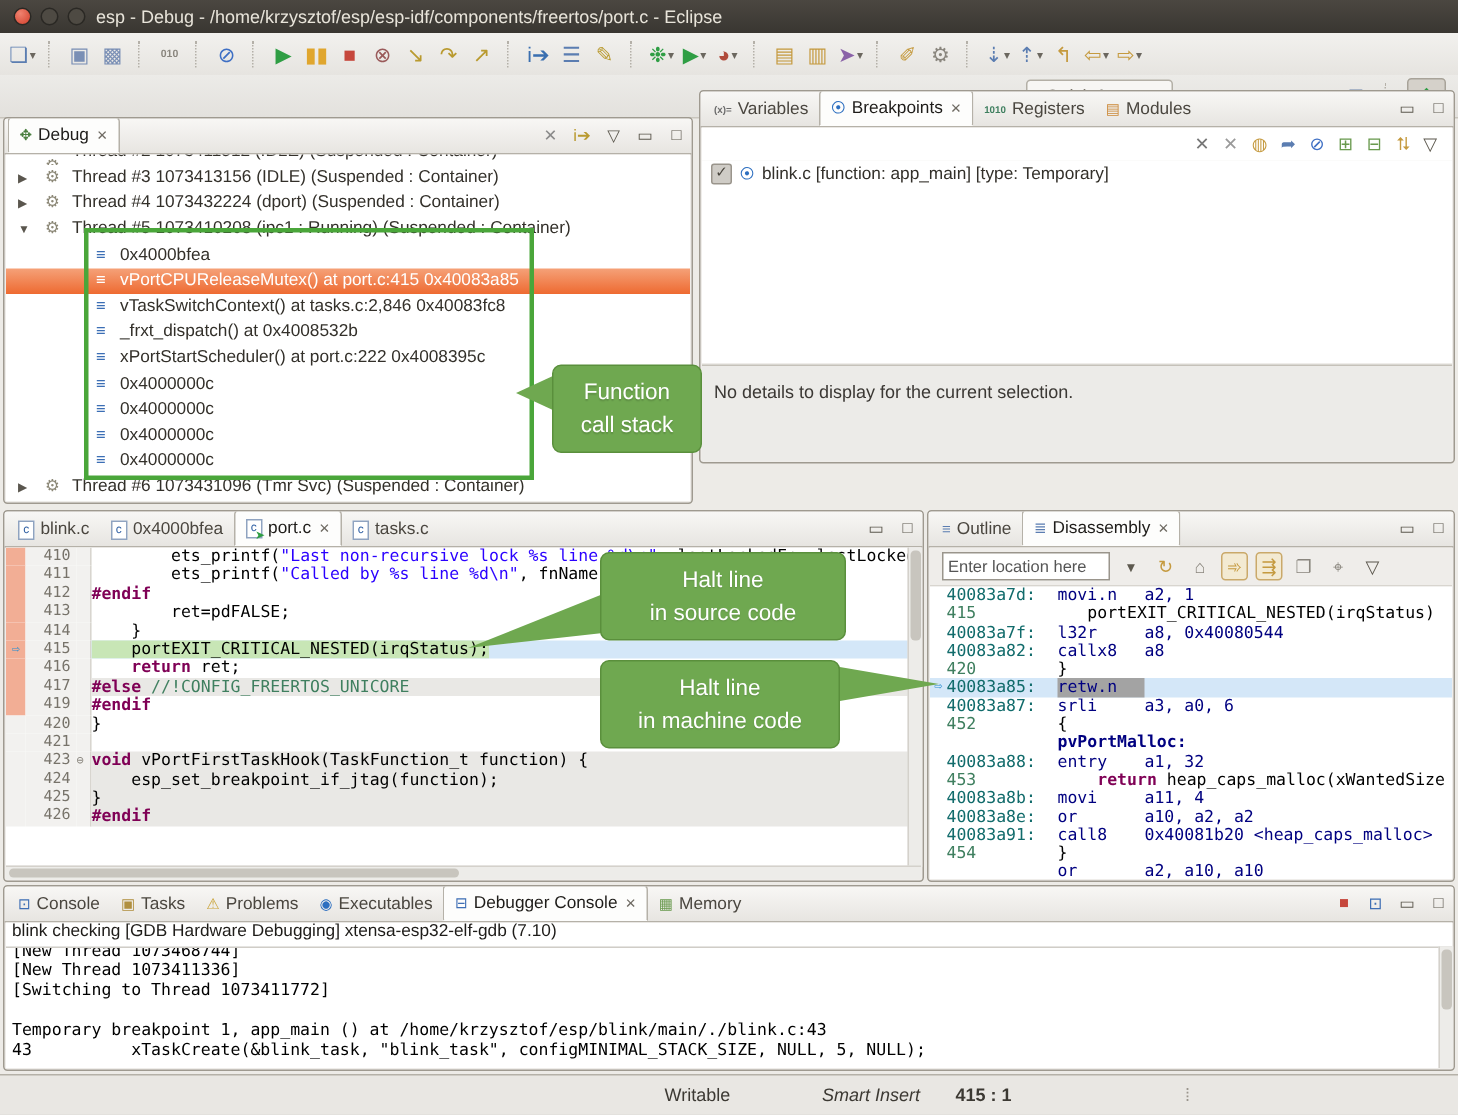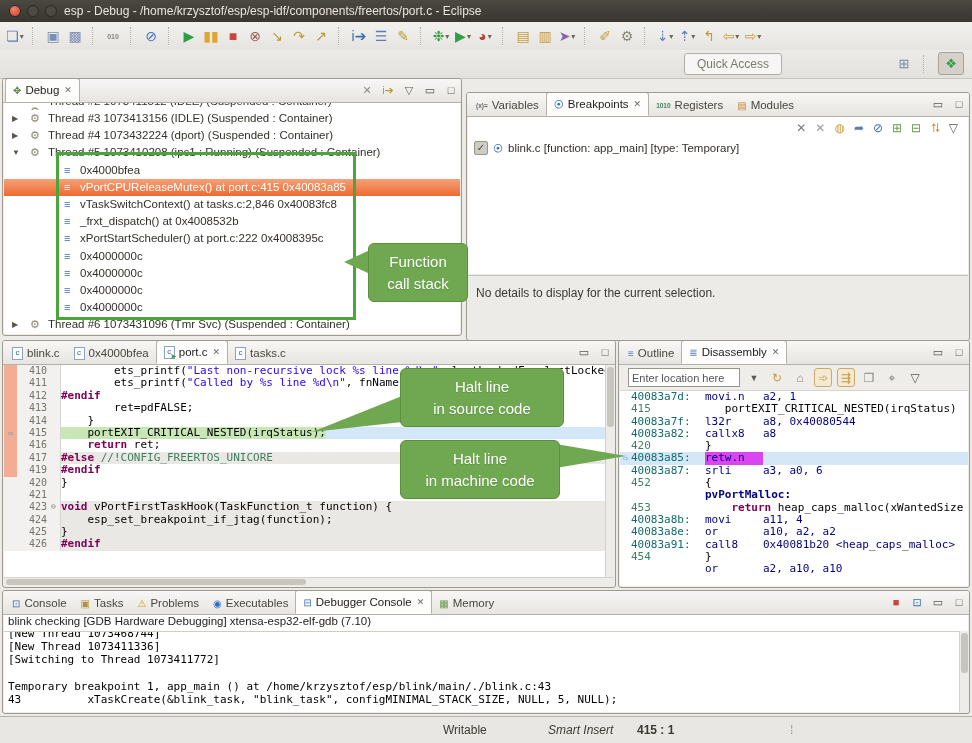--- a/index.html
+++ b/index.html
@@ -102,21 +102,21 @@
   .tbtn.toggled{border:1px solid #caa96a;background:#f3ead2;border-radius:3px;box-sizing:border-box;}
   #dis-body{position:absolute;left:1px;right:1px;top:50px;bottom:1px;background:#fff;overflow:hidden;}
   .dl{display:flex;height:12.3px;line-height:12.3px;font-family:"DejaVu Sans Mono",monospace;font-size:11px;white-space:pre;position:relative;}
   .dl .dann{width:11px;flex:none;font-size:9px;line-height:12px;color:#2f8fd0;text-align:center;}
   .dl .daddr{width:74px;flex:none;color:#116b6b;}
   .dl .dln{width:74px;flex:none;color:#3f7f5f;}
   .dl .dins{width:58px;flex:none;color:#000080;}
   .dl .dops{color:#000080;}
   .dl .dlabel{color:#000080;font-weight:bold;}
   .dl.dcur{background:#d4e7f8;}
-  .dl.dcur .dins{background:#d946ef;}
+  .dl.dcur .dins{background:#a3a3a3;}
   
   #con-header{position:absolute;left:1px;right:1px;top:24px;height:16px;background:#fff;
     font-size:11.5px;color:#1e1c19;padding-left:4px;}
   #con-body{position:absolute;left:1px;right:1px;top:40px;bottom:1px;background:#fff;
     border-top:1px solid #d0cdc7;overflow:hidden;padding-left:4px;}
   .conline{height:13.2px;line-height:13.2px;font-family:"DejaVu Sans Mono",monospace;font-size:11px;color:#000;white-space:pre;}
   .conline.clip{height:8px;overflow:hidden;}
   .conline.clip span{position:relative;top:-5px;display:block;}
   
   #statusbar{position:absolute;left:0;top:716px;width:972px;height:27px;background:#e9e7e3;
@@ -327,21 +327,21 @@
           <span class="tlab">0x4000000c</span>
         </div>
         <div class="trow thread">
           <span class="arrow">▶</span>
           <span class="ticon">⚙</span>
           <span class="tlab">Thread #6 1073431096 (Tmr Svc) (Suspended : Container)</span>
         </div>
       </div>
   </div>
 
-  <div class="panel" id="vars-panel" style="left:466px;top:92px;width:504px;height:249px;">
+  <div class="panel" id="vars-panel" style="left:466px;top:60px;width:504px;height:249px;">
     <div class="tabbar" id="bp-tabbar">
         <div class="tab">
           <span class="tabicon txticon" style="color: rgb(107, 107, 107);">(x)=</span>
           <span class="tablabel">Variables</span>
         </div>
         <div class="tab active">
           <span class="tabicon" style="color: rgb(45, 111, 192);">⦿</span>
           <span class="tablabel">Breakpoints</span>
           <span class="tabclose">✕</span>
         </div>
@@ -472,20 +472,21 @@
     <div id="dis-body">
         <div class="dl"><span class="dann"></span><span class="daddr">40083a7d:</span><span class="dins">movi.n</span><span class="dops">a2, 1</span></div>
         <div class="dl"><span class="dann"></span><span class="dln">415</span><span class="p">   portEXIT_CRITICAL_NESTED(irqStatus)</span></div>
         <div class="dl"><span class="dann"></span><span class="daddr">40083a7f:</span><span class="dins">l32r</span><span class="dops">a8, 0x40080544</span></div>
         <div class="dl"><span class="dann"></span><span class="daddr">40083a82:</span><span class="dins">callx8</span><span class="dops">a8</span></div>
         <div class="dl"><span class="dann"></span><span class="dln">420</span><span class="p">}</span></div>
         <div class="dl dcur"><span class="dann">⇨</span><span class="daddr">40083a85:</span><span class="dins">retw.n</span><span class="dops"></span></div>
         <div class="dl"><span class="dann"></span><span class="daddr">40083a87:</span><span class="dins">srli</span><span class="dops">a3, a0, 6</span></div>
         <div class="dl"><span class="dann"></span><span class="dln">452</span><span class="p">{</span></div>
         <div class="dl"><span class="dann"></span><span class="daddr"></span><span class="dlabel">pvPortMalloc:</span></div>
+        <div class="dl"><span class="dann"></span><span class="daddr">40083a88:</span><span class="dins">entry</span><span class="dops">a1, 32</span></div>
         <div class="dl"><span class="dann"></span><span class="dln">453</span><span class="p">    </span><span class="k">return</span><span class="p"> heap_caps_malloc(xWantedSize</span></div>
         <div class="dl"><span class="dann"></span><span class="daddr">40083a8b:</span><span class="dins">movi</span><span class="dops">a11, 4</span></div>
         <div class="dl"><span class="dann"></span><span class="daddr">40083a8e:</span><span class="dins">or</span><span class="dops">a10, a2, a2</span></div>
         <div class="dl"><span class="dann"></span><span class="daddr">40083a91:</span><span class="dins">call8</span><span class="dops">0x40081b20 &lt;heap_caps_malloc&gt;</span></div>
         <div class="dl"><span class="dann"></span><span class="dln">454</span><span class="p">}</span></div>
         <div class="dl"><span class="dann"></span><span class="daddr"></span><span class="dins">or</span><span class="dops">a2, a10, a10</span></div>
       </div>
   </div>
 
   <div class="panel" id="console-panel" style="left:2px;top:590px;width:968px;height:124px;">

